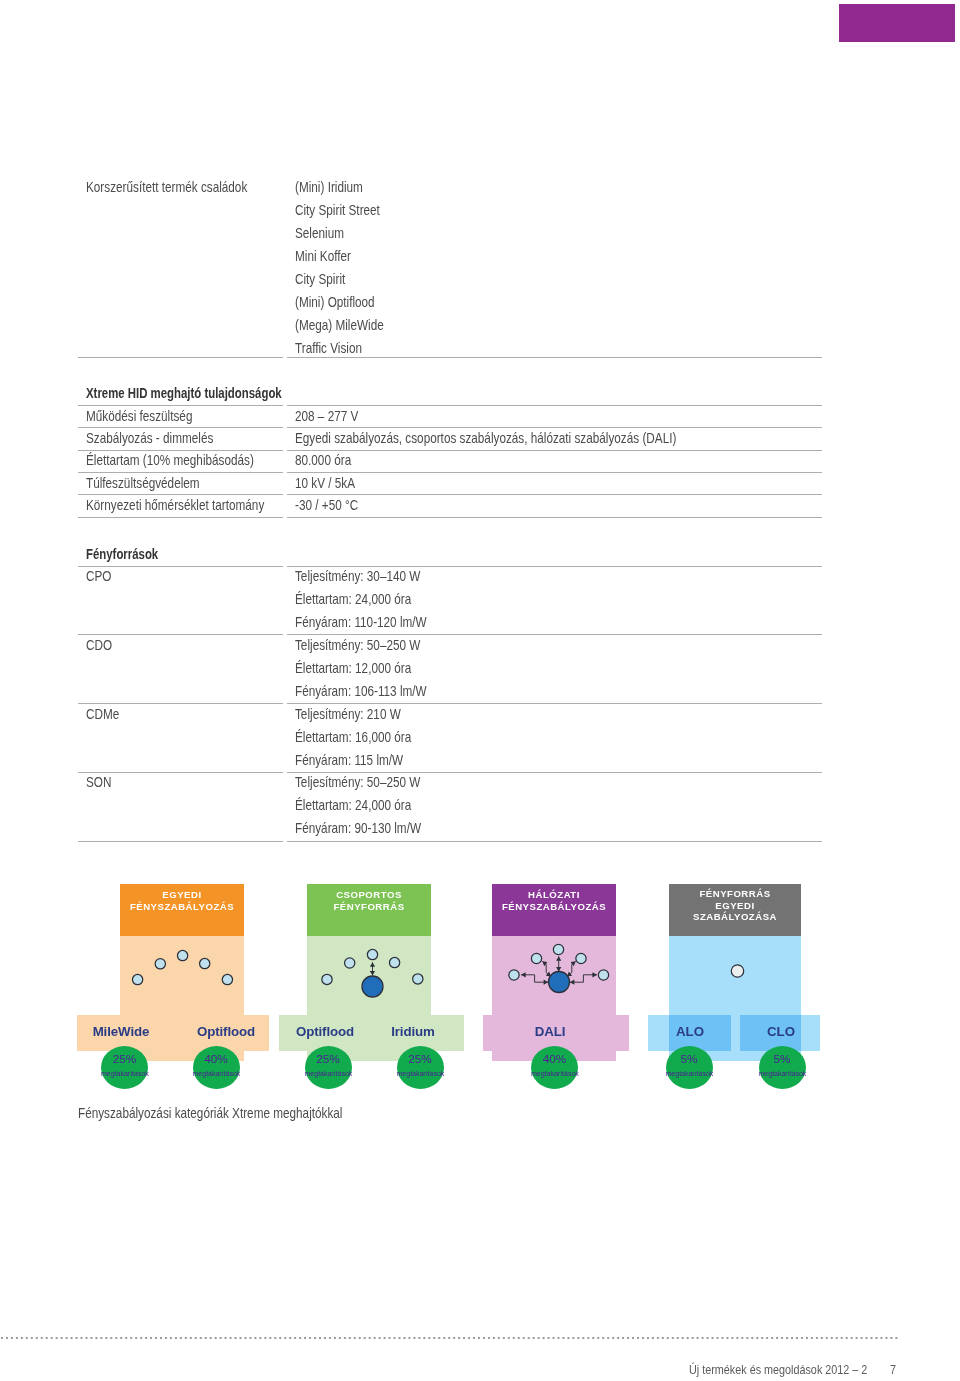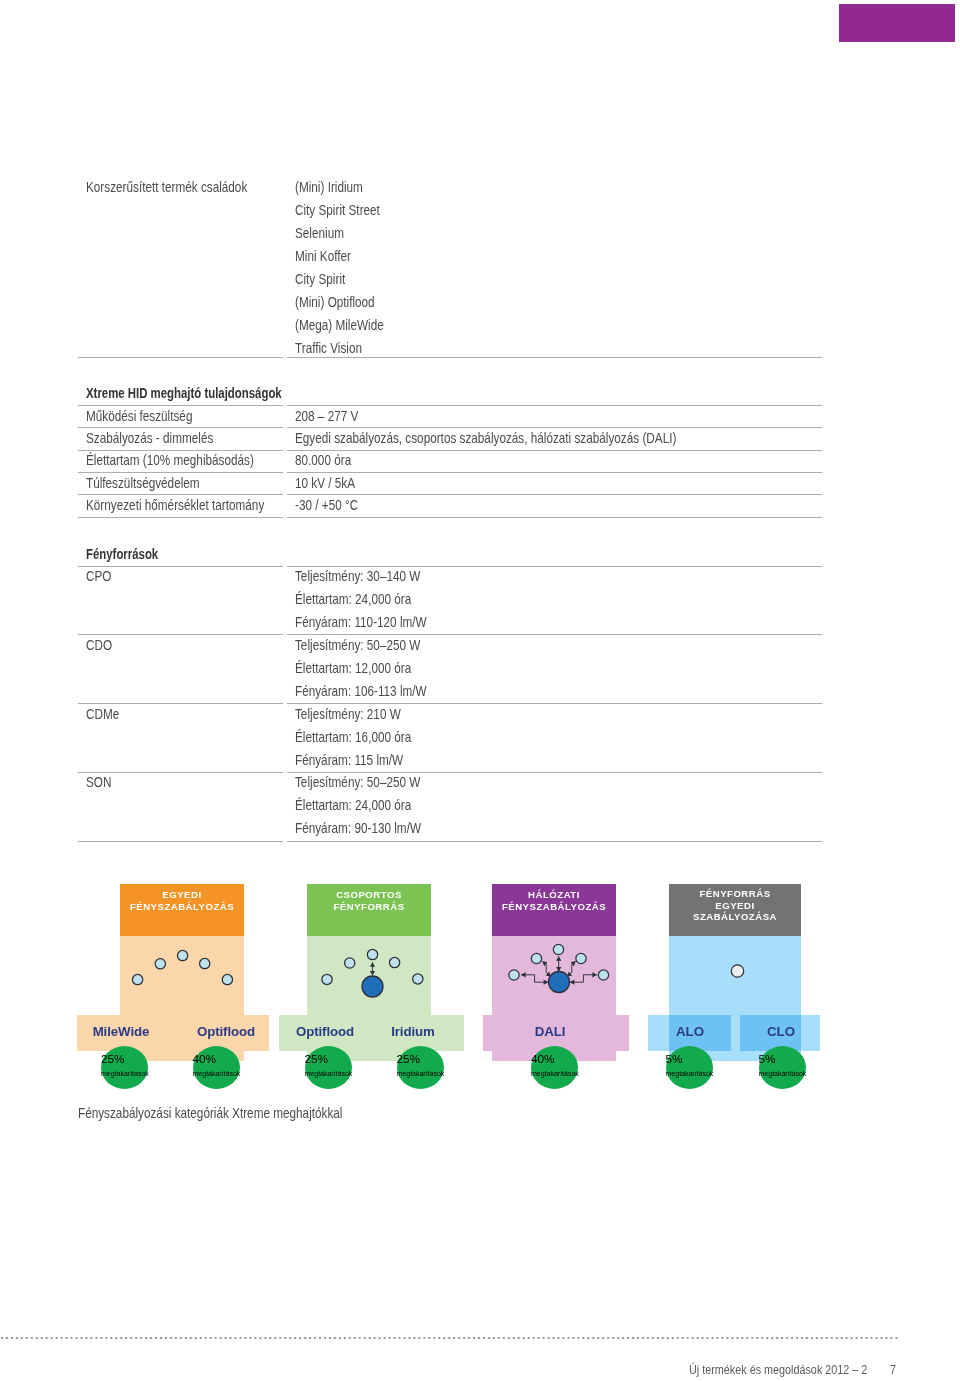--- a/index.html
+++ b/index.html
@@ -28,21 +28,21 @@
   .ruleR{position:absolute;left:287.4px;width:534.6px;height:1px;background:#adadad;}
 
   
   .grp-head{position:absolute;color:#fff;font-size:9.6px;font-weight:bold;text-align:center;
             letter-spacing:.5px;box-sizing:border-box;}
   .grp-head .ln{display:block;line-height:11.9px;}
   .grp-body{position:absolute;}
   .sub-bar{position:absolute;}
   .sub-lbl{position:absolute;font-size:13.3px;font-weight:bold;color:#2a3c85;
            text-align:center;letter-spacing:-0.1px;}
-  .pct{position:absolute;border-radius:50%;background:#11ab4e;color:#000000;}
+  .pct{position:absolute;border-radius:50%;background:#11ab4e;color:#4c1d95;text-align:center;}
   .pct .p{position:absolute;left:0;right:0;top:8.2px;font-size:11.8px;line-height:11.8px;}
   .pct .s{position:absolute;left:0;right:0;top:25.2px;font-size:7.1px;line-height:7.1px;letter-spacing:-.05px;}
 
   #caption{position:absolute;left:78px;top:1104.7px;font-size:14.6px;color:#4b4b4b;white-space:nowrap;
            transform:scaleX(.805);transform-origin:0 0;}
 
   #dots{position:absolute;left:1px;top:1337px;width:898px;height:2px;
         background-image:radial-gradient(circle at 1px 1px, #9a9a9a 0.8px, rgba(255,255,255,0) 1.05px);
         background-size:4.98px 2px;background-repeat:repeat-x;}
   #footer{position:absolute;left:689px;top:1362.2px;font-size:13.1px;color:#5a5a5a;white-space:nowrap;

